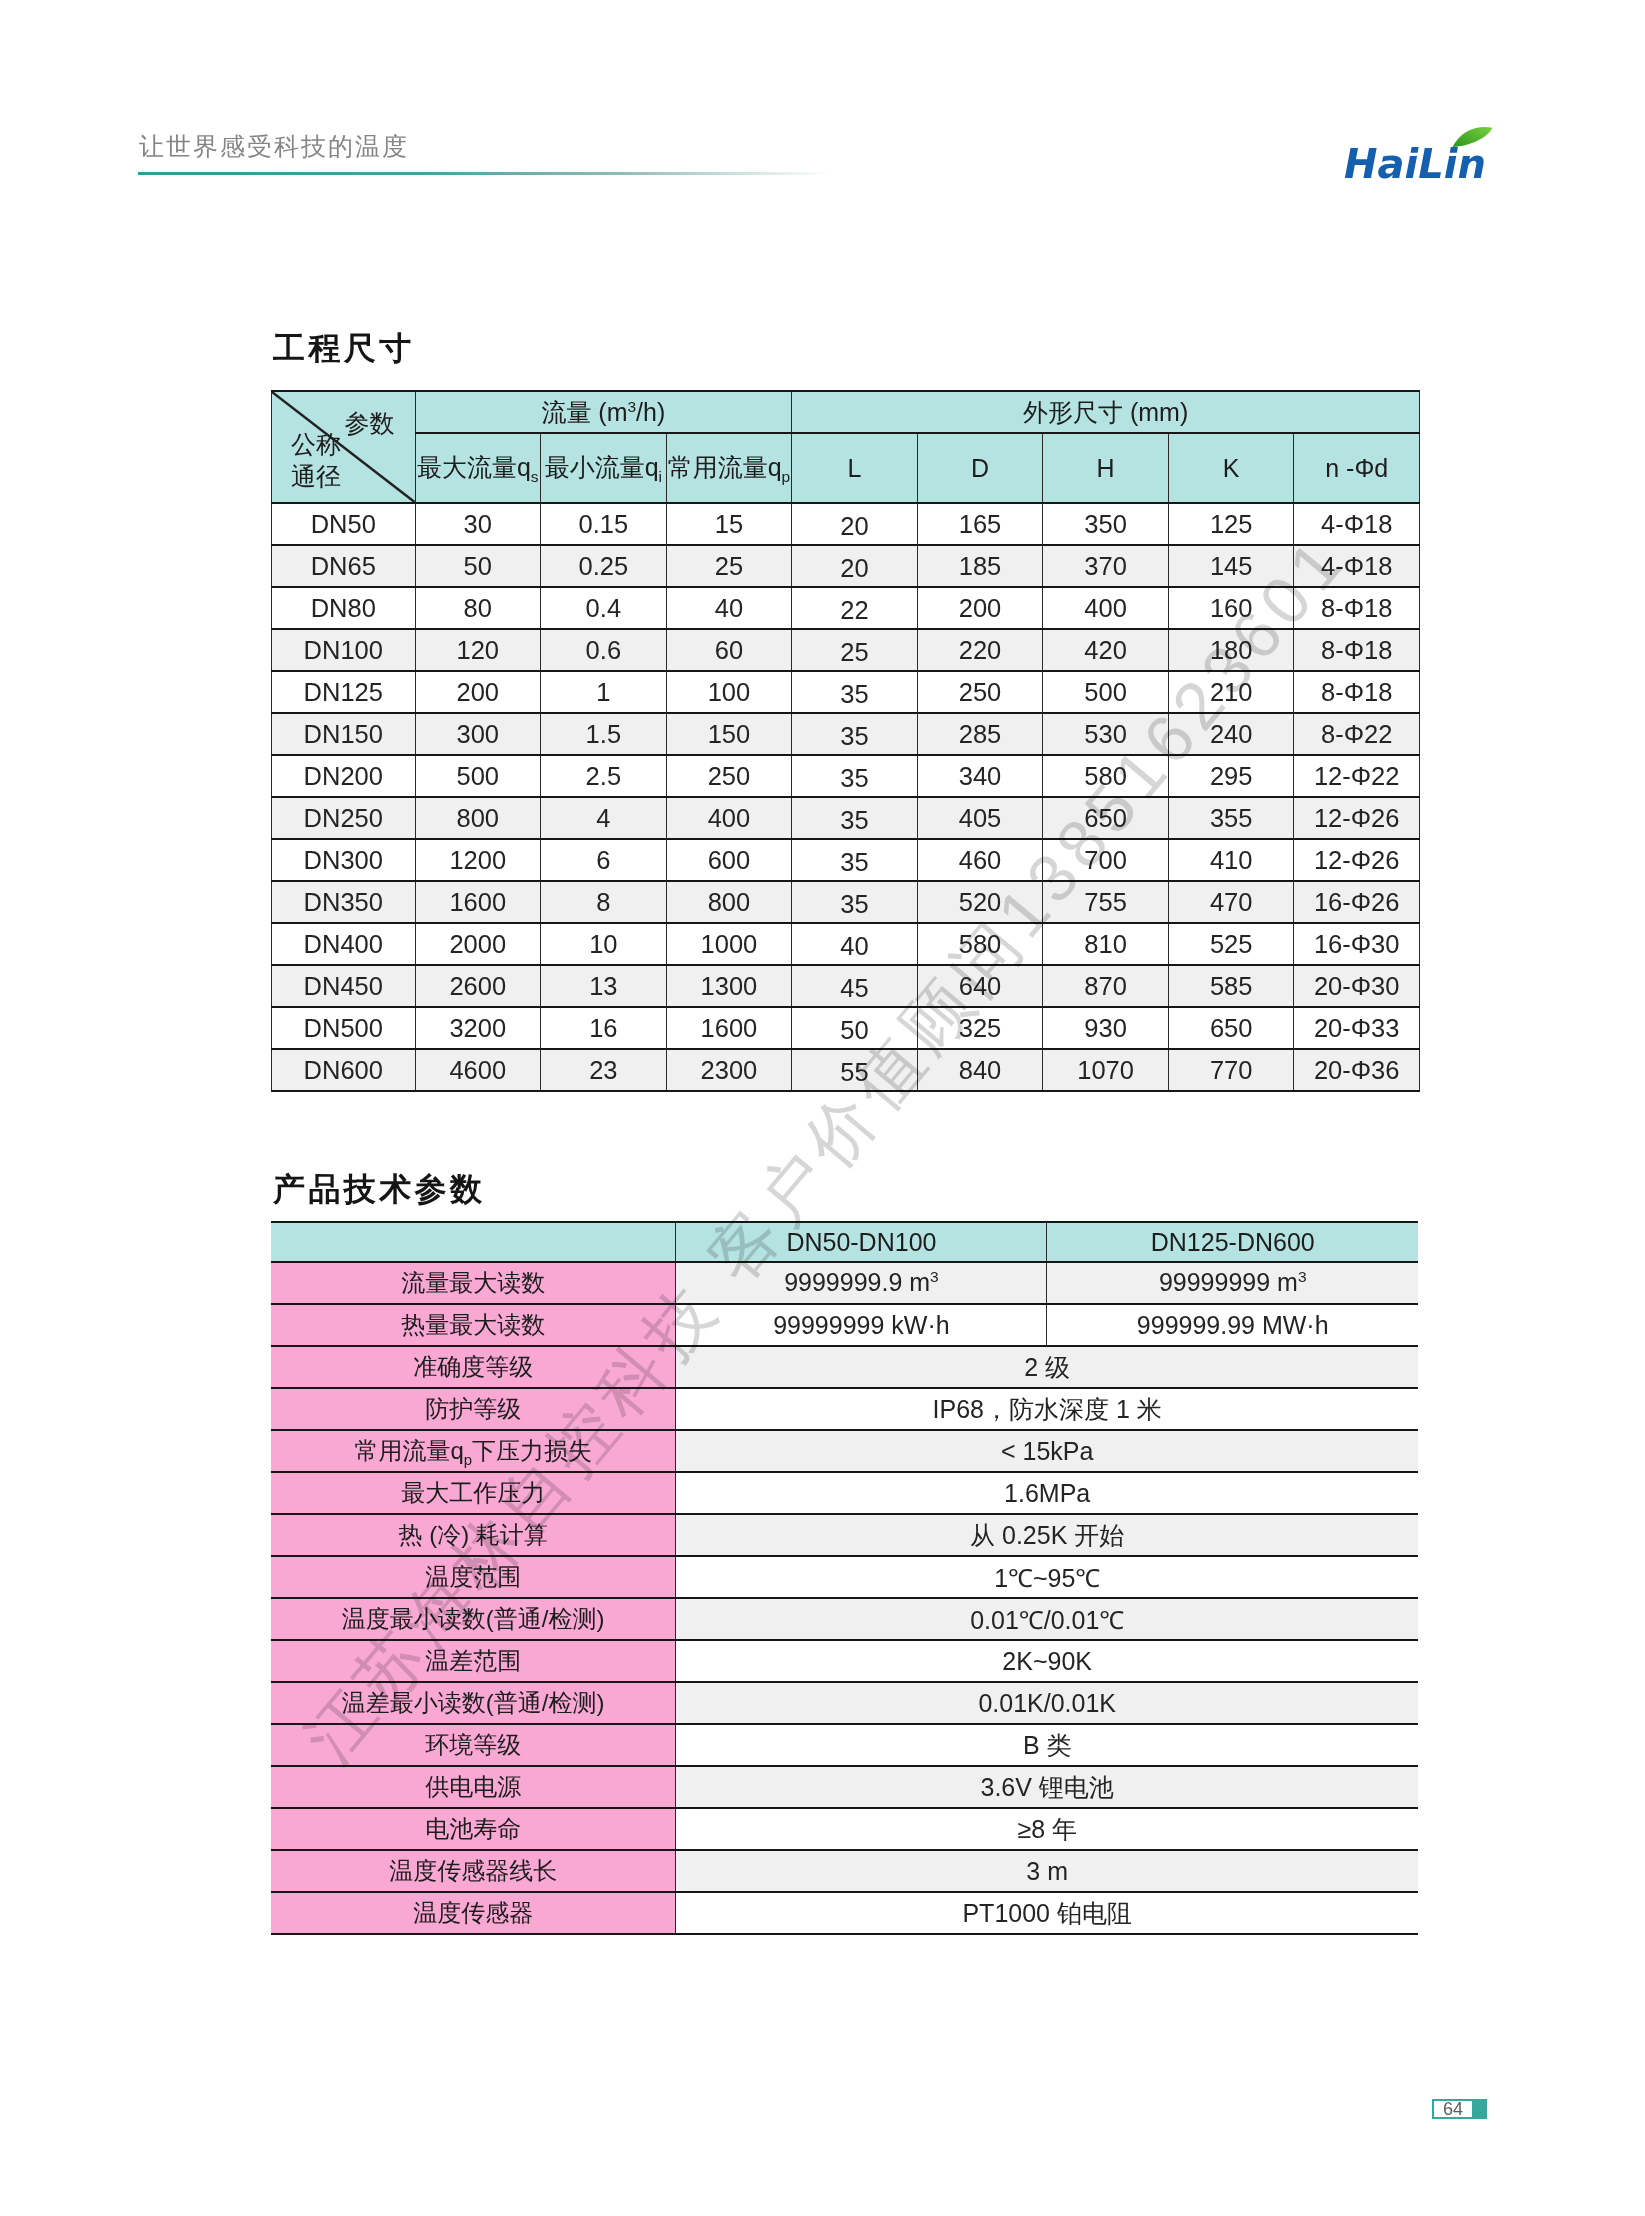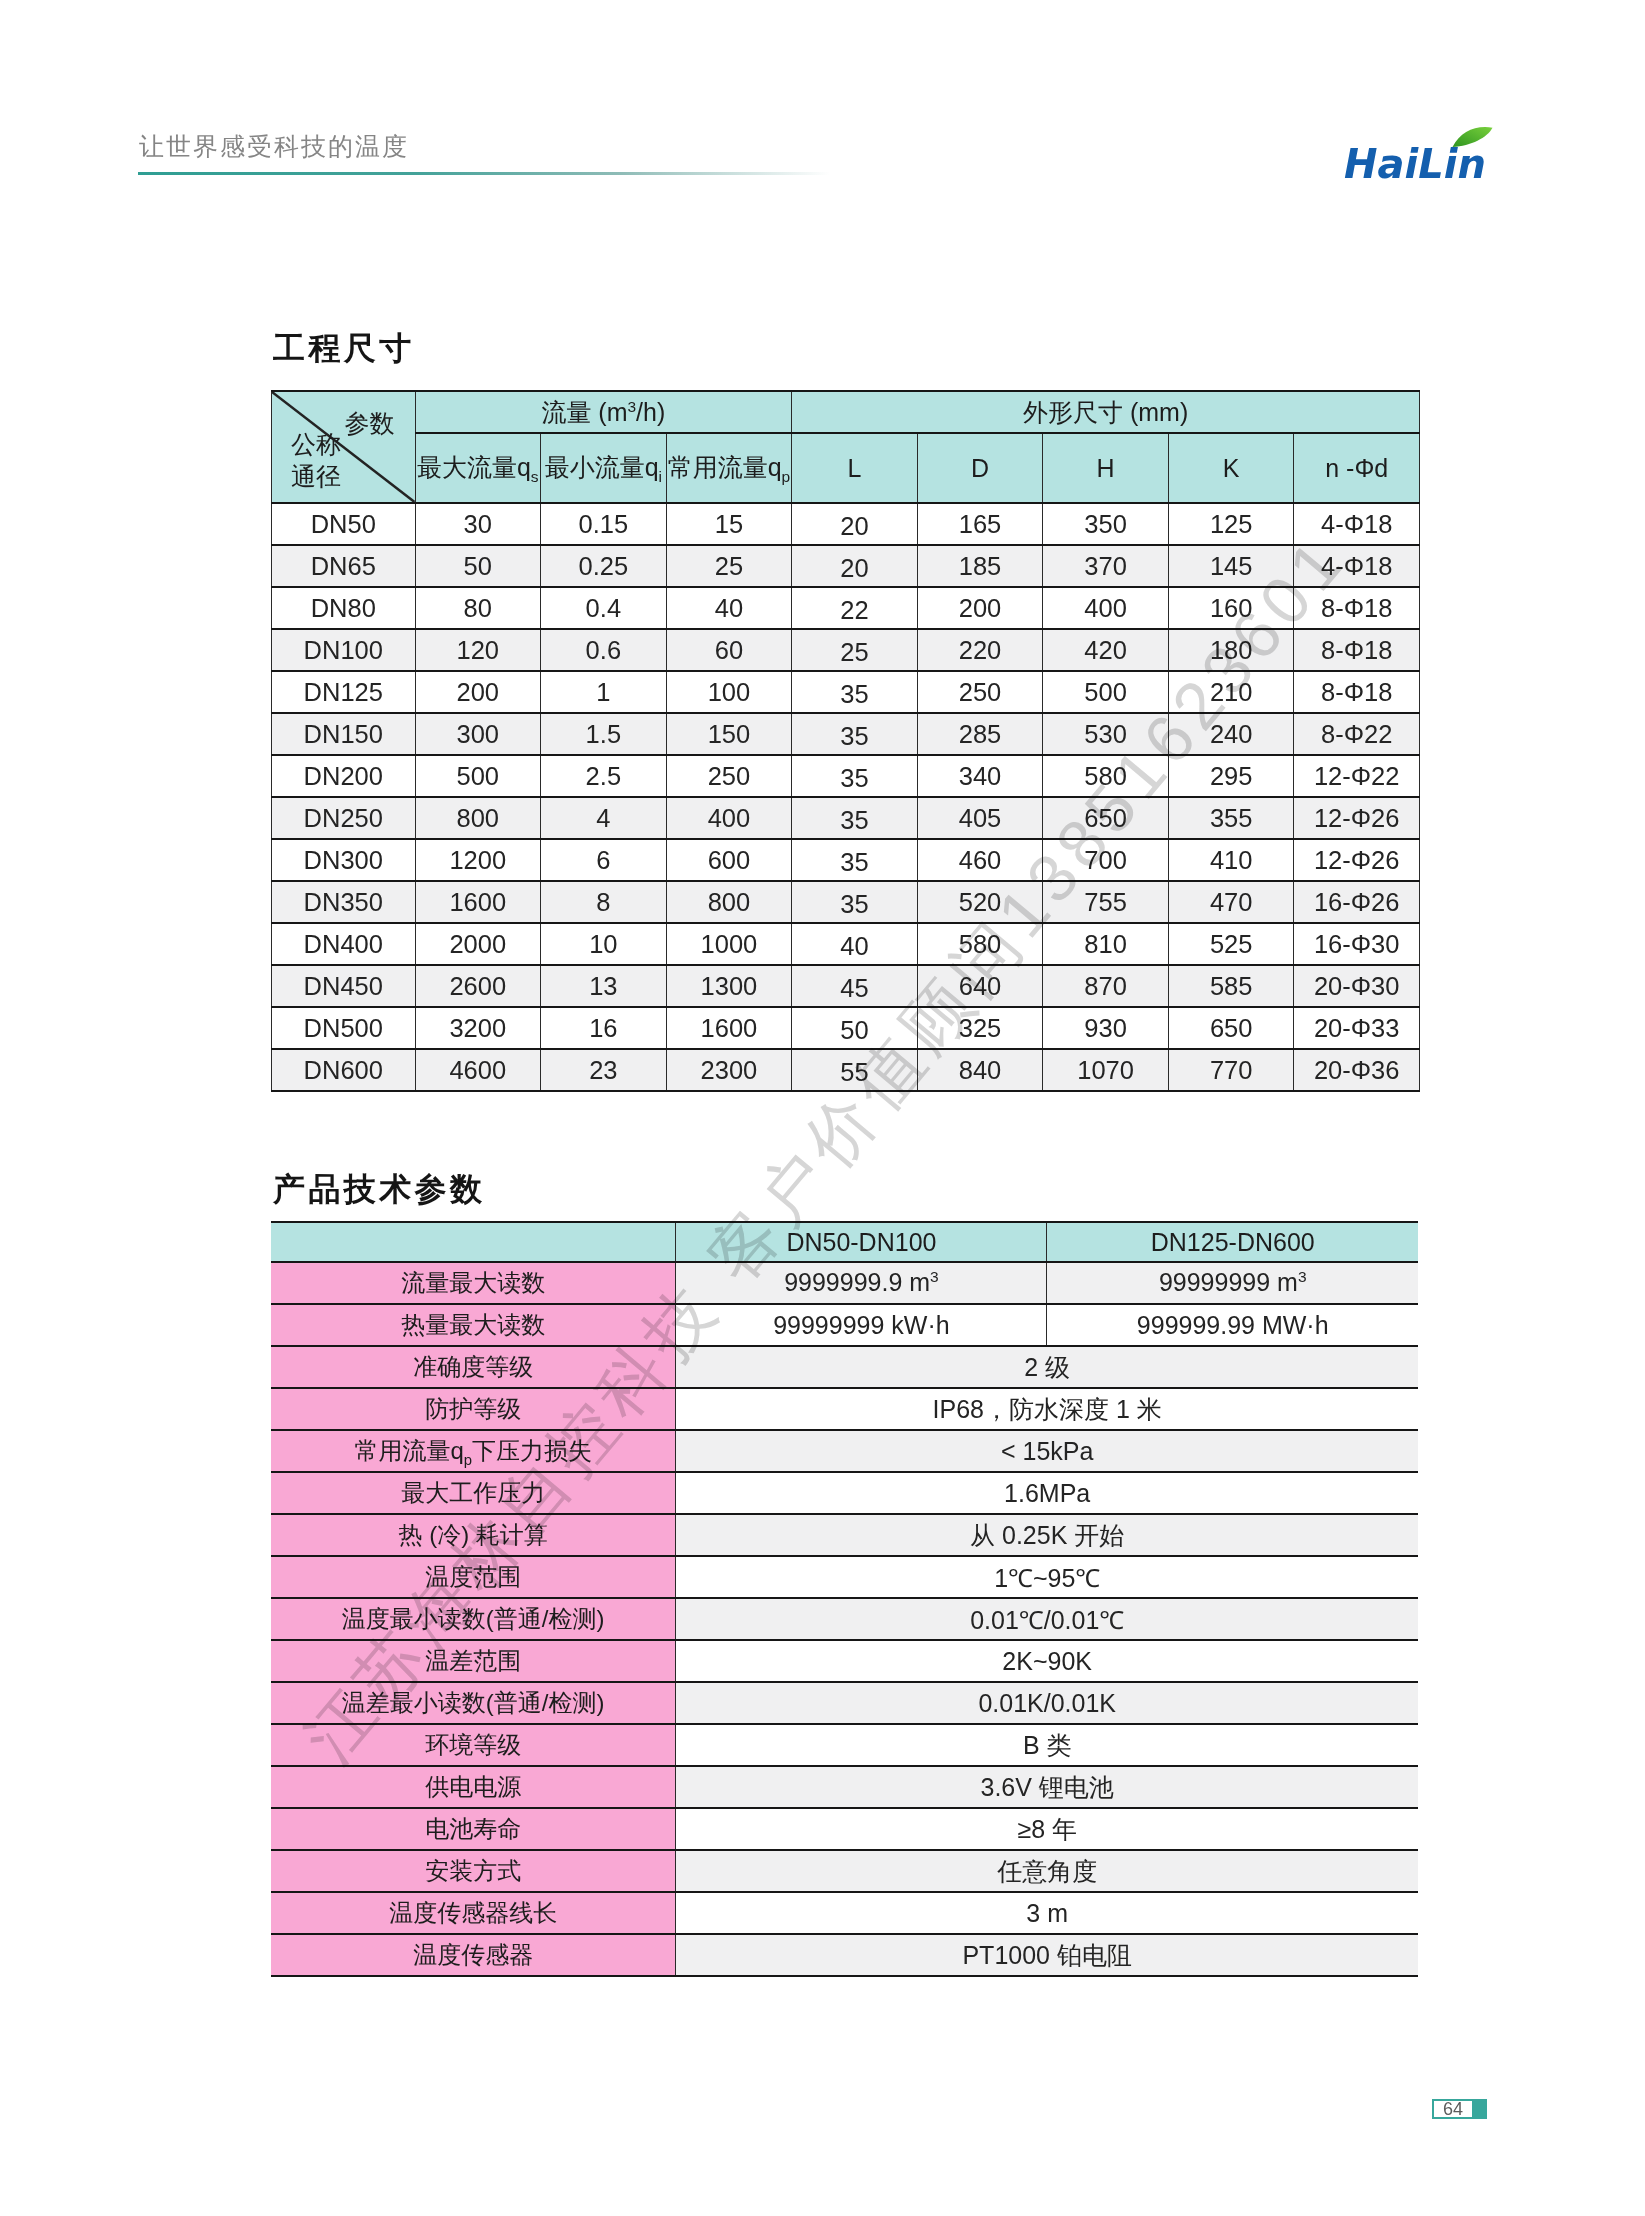--- a/index.html
+++ b/index.html
@@ -384,24 +384,20 @@
           </tr>
           <tr>
             <td class="lbl"><span>供电电源</span></td>
             <td class="val" colspan="2"><span>3.6V 锂电池</span></td>
           </tr>
           <tr>
             <td class="lbl"><span>电池寿命</span></td>
             <td class="val" colspan="2"><span>≥8 年</span></td>
           </tr>
           <tr>
-            <td class="lbl"><span>安装方式</span></td>
-            <td class="val" colspan="2"><span>任意角度</span></td>
-          </tr>
-          <tr>
             <td class="lbl"><span>温度传感器线长</span></td>
             <td class="val" colspan="2"><span>3 m</span></td>
           </tr>
           <tr>
             <td class="lbl"><span>温度传感器</span></td>
             <td class="val" colspan="2"><span>PT1000 铂电阻</span></td>
           </tr>
         </tbody>
     </table>
   </div>

